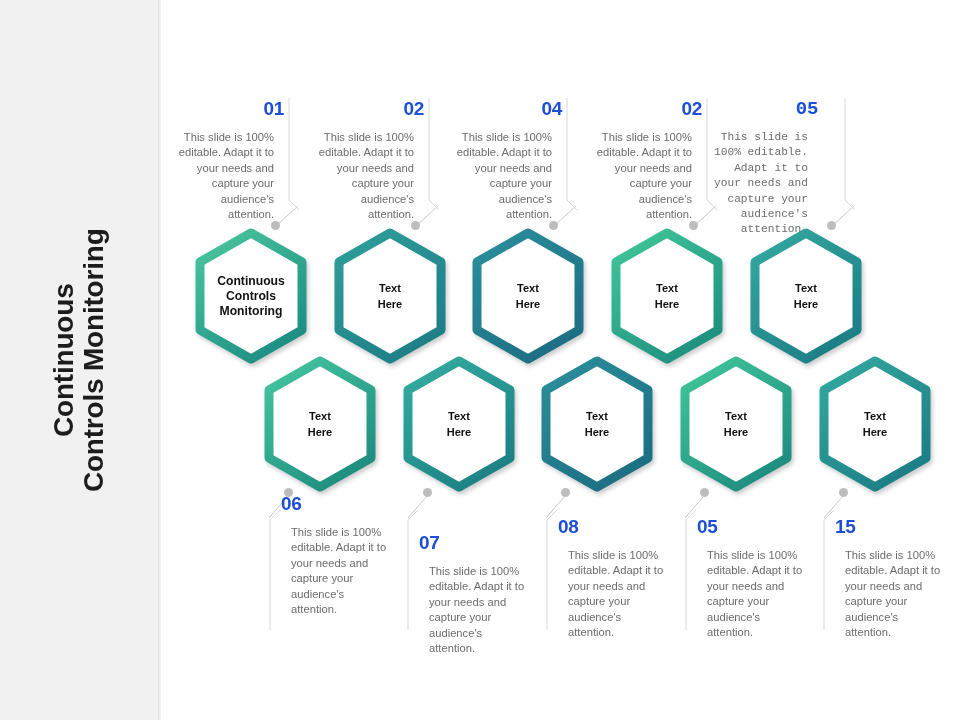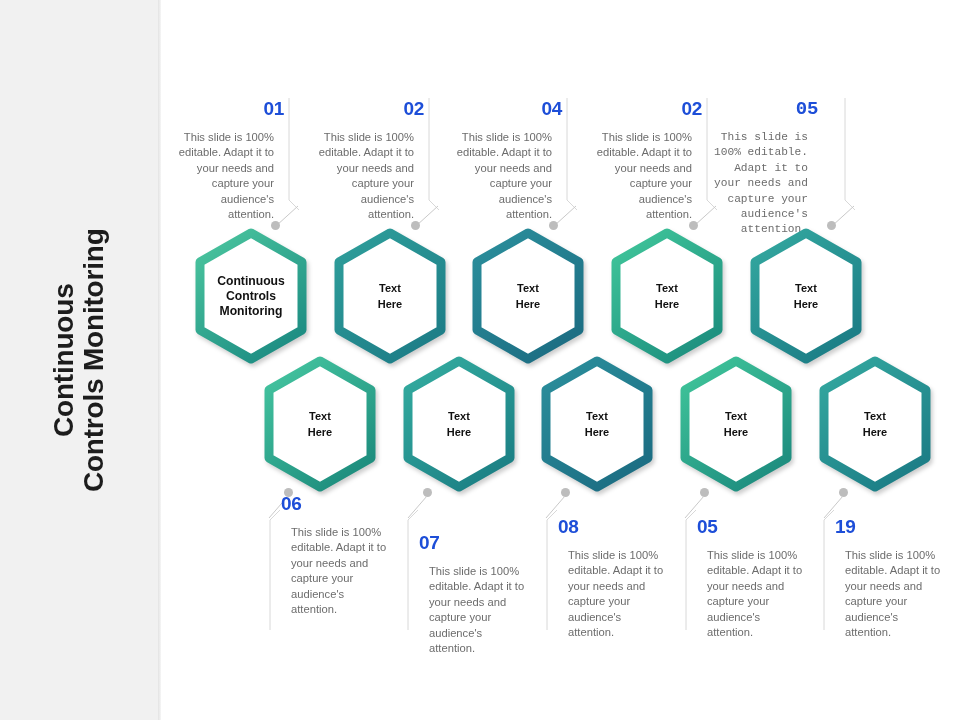--- a/index.html
+++ b/index.html
@@ -400,17 +400,17 @@
     <span class="num">05</span>
     <p>This slide is 100% editable. Adapt it to your needs and capture your audience's attention.</p>
   </div>
 
   <div class="tick" style="left:822px;top:510px;">
     <svg width="14" height="120" viewBox="0 0 14 120">
         <path d="M12 0 L2 10 L2 120" fill="none" stroke="#d8d8d8" stroke-width="1"></path>
       </svg>
   </div>
   <div class="desc bot" style="left:835px;top:516px;">
-    <span class="num">19</span>
+    <span class="num">15</span>
     <p>This slide is 100% editable. Adapt it to your needs and capture your audience's attention.</p>
   </div>
 
 </div>
 
 </body></html>

